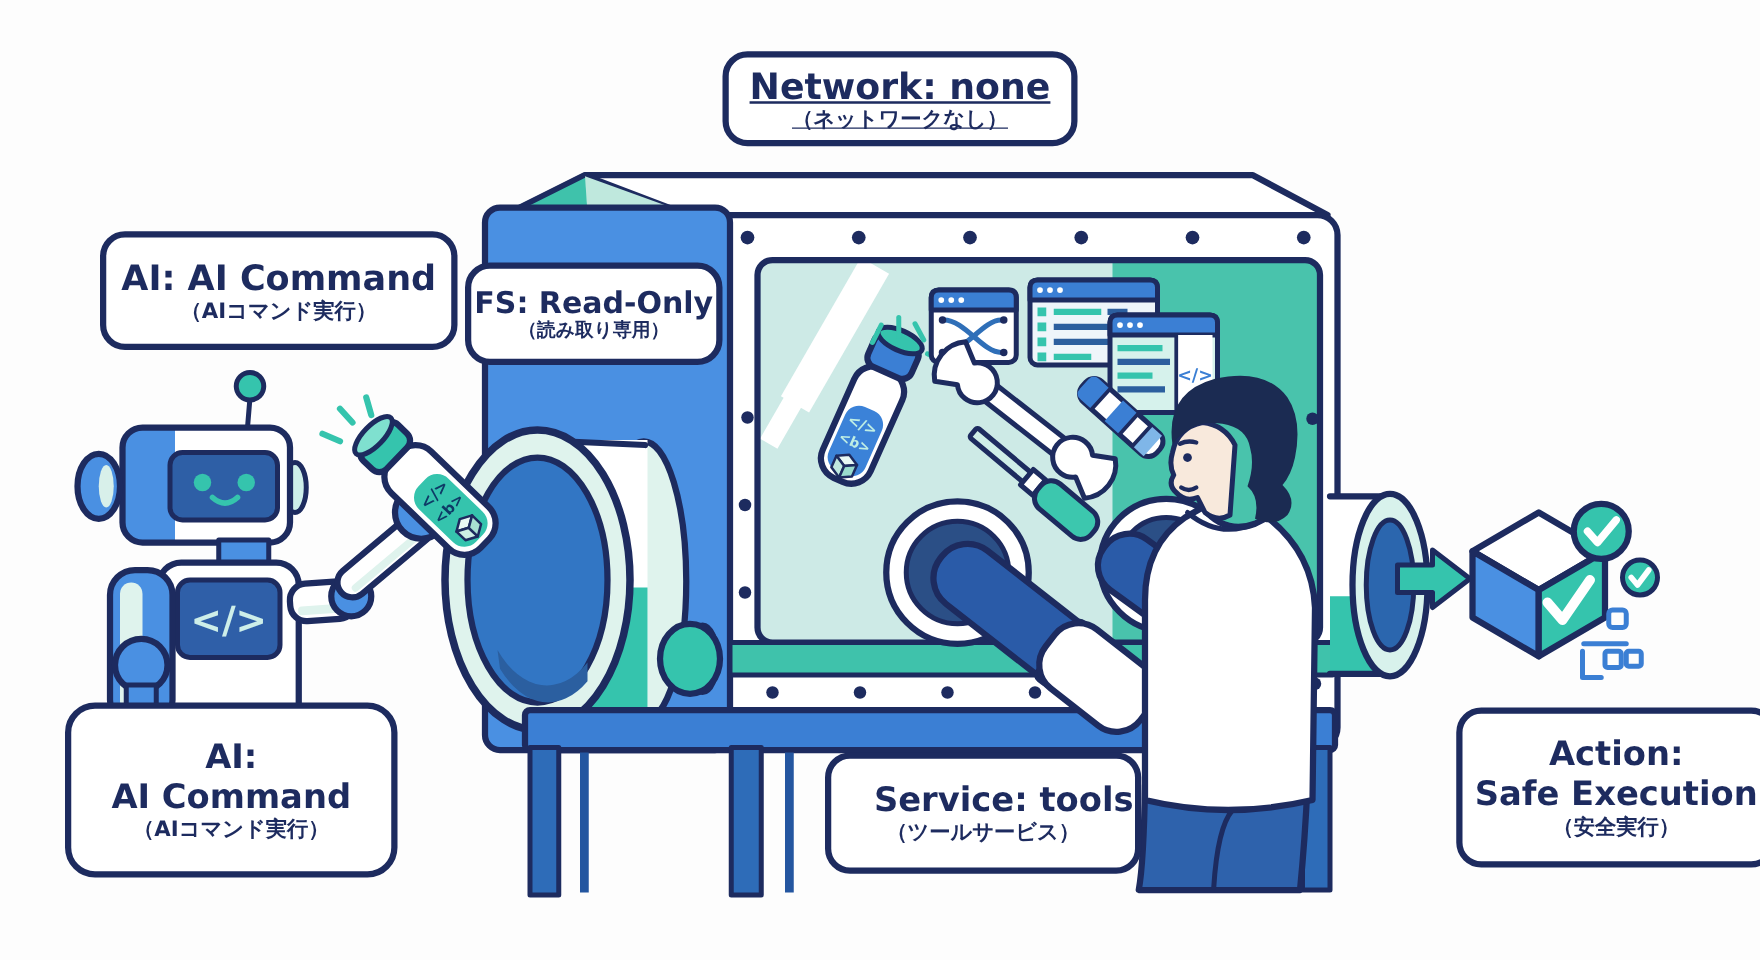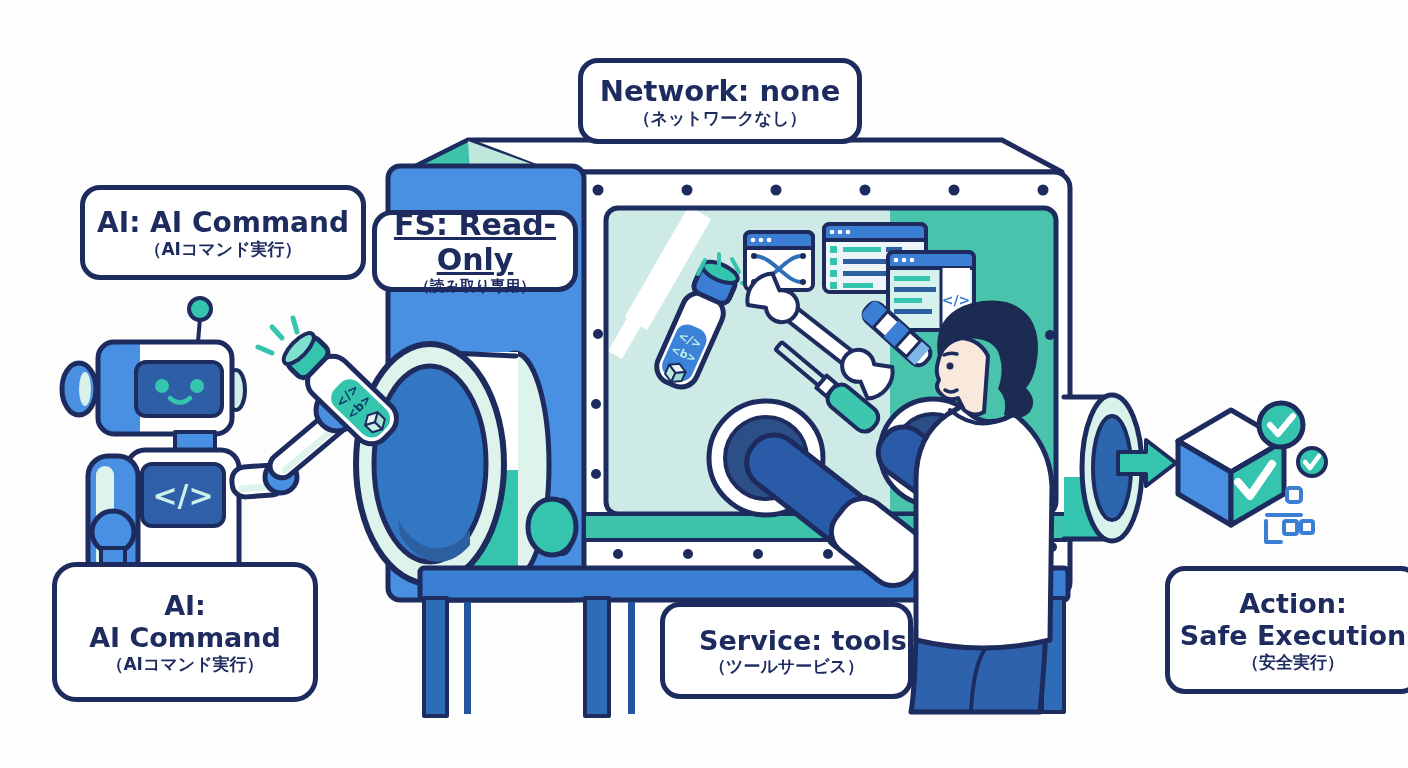--- a/index.html
+++ b/index.html
@@ -4,25 +4,25 @@
 <style>
   html,body{margin:0;padding:0;background:#ffffff;}
   #canvas{position:relative;width:1408px;height:768px;background:#fdfdfd;overflow:hidden;
           font-family:"DejaVu Sans","Liberation Sans",sans-serif;}
   #art{position:absolute;left:0;top:0;}
   .label{position:absolute;background:#ffffff;border:5px solid #1d2b5f;border-radius:20px;
          display:flex;flex-direction:column;align-items:center;justify-content:center;
          color:#1d2b5f;font-weight:bold;text-align:center;line-height:1.18;box-sizing:border-box;}
   .label .en{font-size:28px;}
   .label .jp{font-size:17px;}
-  .label-network{left:578px;top:58px;width:284px;height:86px;}
+  .label-network{left:578px;top:41px;width:284px;height:76px;text-decoration:underline;}
   .label-network .en{font-size:29px;}
   .label-ai-top{left:80px;top:185px;width:286px;height:95px;}
   .label-fs{left:372px;top:210px;width:206px;height:82px;}
-  .label-fs .en{font-size:30px;text-decoration:underline;}
+  .label-fs .en{font-size:24px;}
   .label-fs .jp{font-size:15px;}
   .label-ai-bottom{left:52px;top:562px;width:266px;height:140px;border-radius:24px;}
   .label-ai-bottom .en{font-size:27px;}
   .label-service{left:660px;top:602px;width:253px;height:97px;}
   .label-service .en{font-size:27px;margin-left:33px;}
   .label-action{left:1122px;top:566px;width:256px;height:128px;margin-left:43px;}
   .label-action .en{font-size:27px;}
 </style>
 </head>
 <body>

